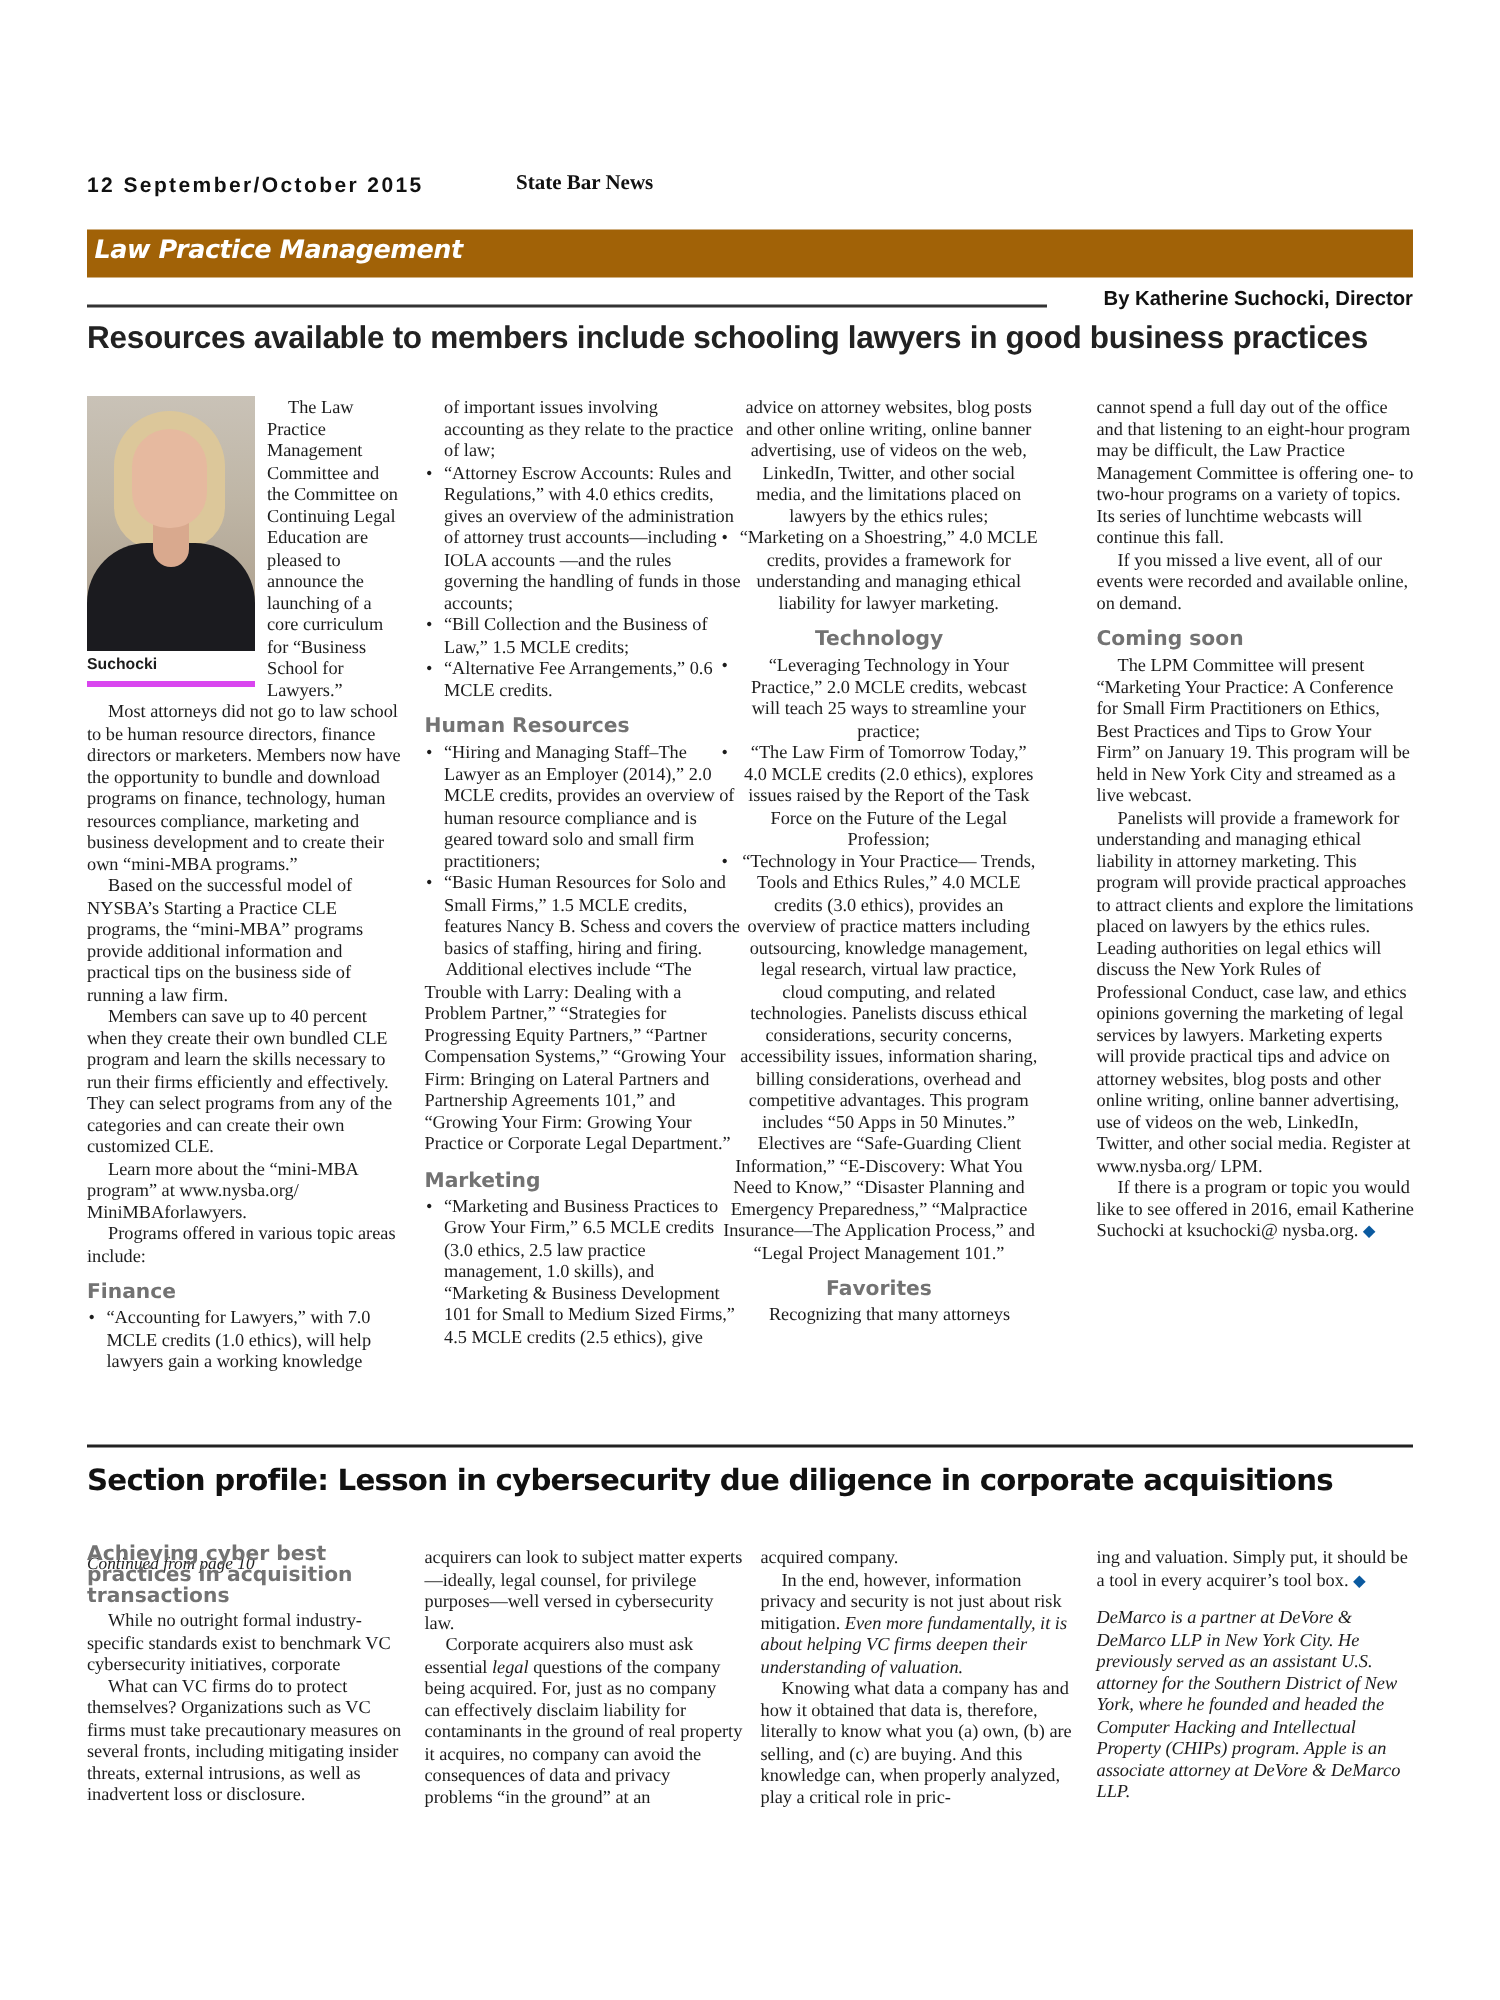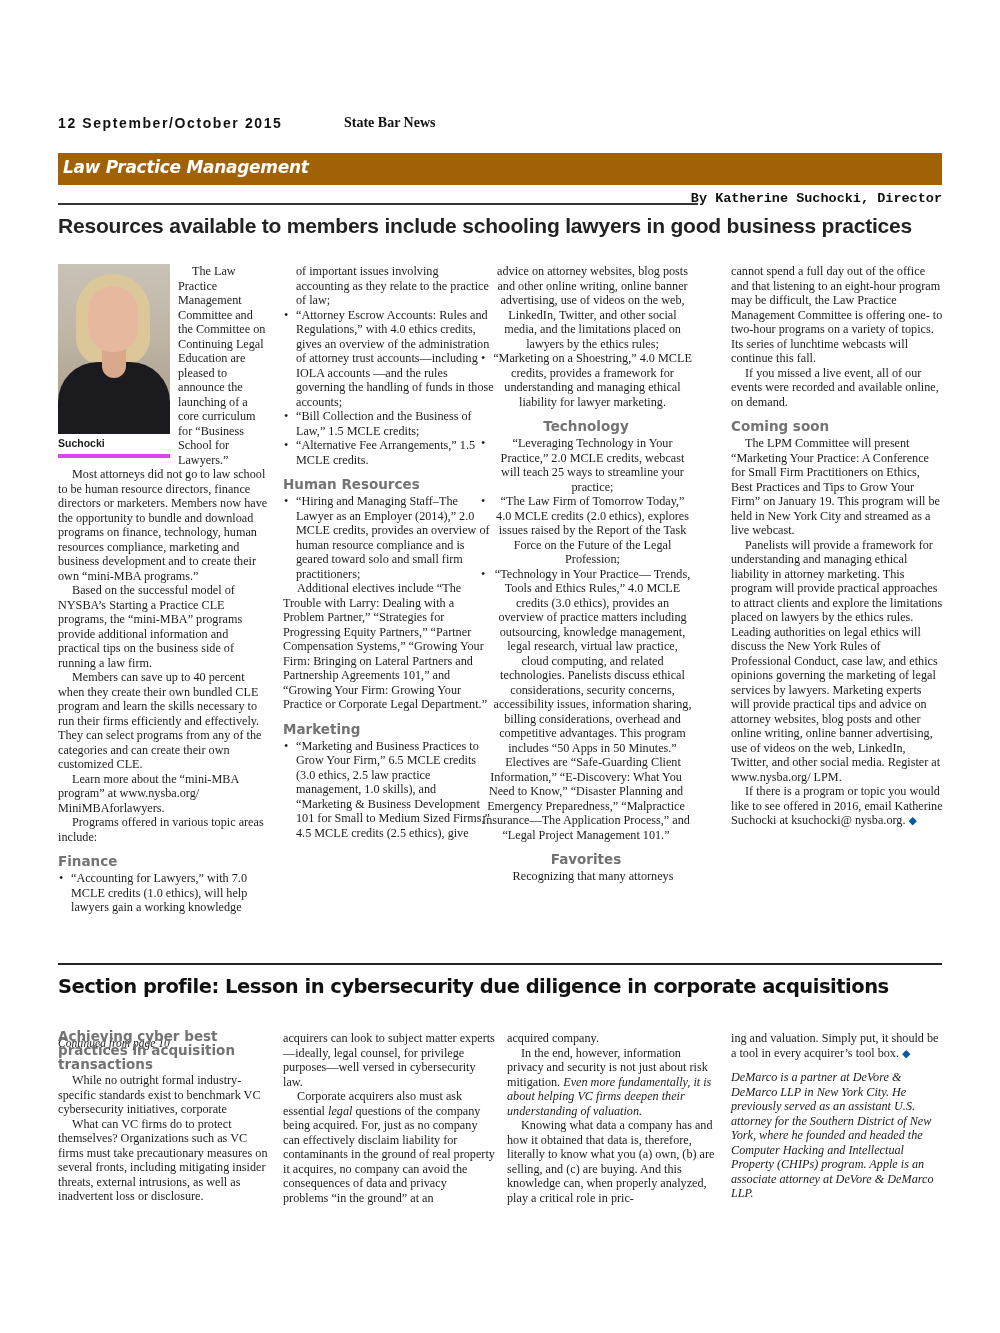--- a/index.html
+++ b/index.html
@@ -6,21 +6,21 @@
   html, body { width: 1000px; height: 1333px; background: #ffffff; overflow: hidden; }
   body { position: relative; font-family: "Liberation Serif", serif; color: #1a1a1a; }
 
   .folio { position: absolute; left: 58px; top: 115px; font-family: "Liberation Sans", sans-serif; font-weight: bold; font-size: 14px; letter-spacing: 1.6px; color: #111; }
   .folio .pubname { position: absolute; left: 286px; top: 0; font-family: "Liberation Serif", serif; font-weight: bold; letter-spacing: 0; white-space: nowrap; font-size: 14px; }
 
   .banner { position: absolute; left: 58px; top: 153px; width: 884px; height: 32px; background: #a16207; }
   .banner span { position: absolute; left: 5px; top: 4px; color: #fff; font-family: "DejaVu Sans", sans-serif; font-weight: bold; font-style: italic; font-size: 17px; letter-spacing: -0.3px; }
 
   .byline-rule { position: absolute; left: 58px; top: 203px; width: 640px; height: 2px; background: #333; }
-  .byline { position: absolute; right: 58px; top: 191px; font-family: Liberation Mono, monospace; font-weight: bold; font-size: 13.5px; color: #111; }
+  .byline { position: absolute; right: 58px; top: 191px; font-family: Liberation Sans, sans-serif; font-weight: bold; font-size: 13.5px; color: #111; }
 
   .headline { position: absolute; left: 58px; top: 214px; font-family: "Liberation Sans", sans-serif; font-size: 21px; color: #222; letter-spacing: -0.2px; }
 
   .col { position: absolute; width: 212px; font-size: 12.2px; line-height: 14.5px; color: #1c1c1c; }
   .col p { text-indent: 14px; }
   .col p.noindent { text-indent: 0; }
   .col h3 { font-family: "DejaVu Sans", sans-serif; font-weight: bold; color: #737373; font-size: 13.5px; line-height: 16px; margin-top: 9px; margin-bottom: 2px; }
   .col ul { list-style: none; }
   .col li { position: relative; padding-left: 13px; }
   .col li::before { content: "\2022"; position: absolute; left: 1px; top: 0; }
@@ -88,25 +88,26 @@
   <ul>
     <li>“Accounting for Lawyers,” with 7.0 MCLE credits (1.0 ethics), will help lawyers gain a working knowledge</li>
   </ul>
 </div>
 
 <div class="col c2">
   <p class="noindent" style="padding-left:13px">of important issues involving accounting as they relate to the practice of law;</p>
   <ul>
     <li>“Attorney Escrow Accounts: Rules and Regulations,” with 4.0 ethics credits, gives an overview of the administration of attorney trust accounts—including IOLA accounts —and the rules governing the handling of funds in those accounts;</li>
     <li>“Bill Collection and the Business of Law,” 1.5 MCLE credits;</li>
-    <li>“Alternative Fee Arrangements,” 1.5 MCLE credits.</li>
+    <li>“Alternative Fee Arrangements,” 0.6 MCLE credits.</li>
   </ul>
   <h3>Human Resources</h3>
   <ul>
     <li>“Hiring and Managing Staff–The Lawyer as an Employer (2014),” 2.0 MCLE credits, provides an overview of human resource compliance and is geared toward solo and small firm practitioners;</li>
+    <li>“Basic Human Resources for Solo and Small Firms,” 1.5 MCLE credits, features Nancy B. Schess and covers the basics of staffing, hiring and firing.</li>
   </ul>
   <p>Additional electives include “The Trouble with Larry: Dealing with a Problem Partner,” “Strategies for Progressing Equity Partners,” “Partner Compensation Systems,” “Growing Your Firm: Bringing on Lateral Partners and Partnership Agreements 101,” and “Growing Your Firm: Growing Your Practice or Corporate Legal Department.”</p>
   <h3>Marketing</h3>
   <ul>
     <li>“Marketing and Business Practices to Grow Your Firm,” 6.5 MCLE credits (3.0 ethics, 2.5 law practice management, 1.0 skills), and “Marketing &amp; Business Development 101 for Small to Medium Sized Firms,” 4.5 MCLE credits (2.5 ethics), give</li>
   </ul>
 </div>
 
 <div class="col c3">
   <p class="noindent" style="padding-left:13px">advice on attorney websites, blog posts and other online writing, online banner advertising, use of videos on the web, LinkedIn, Twitter, and other social media, and the limitations placed on lawyers by the ethics rules;</p>

